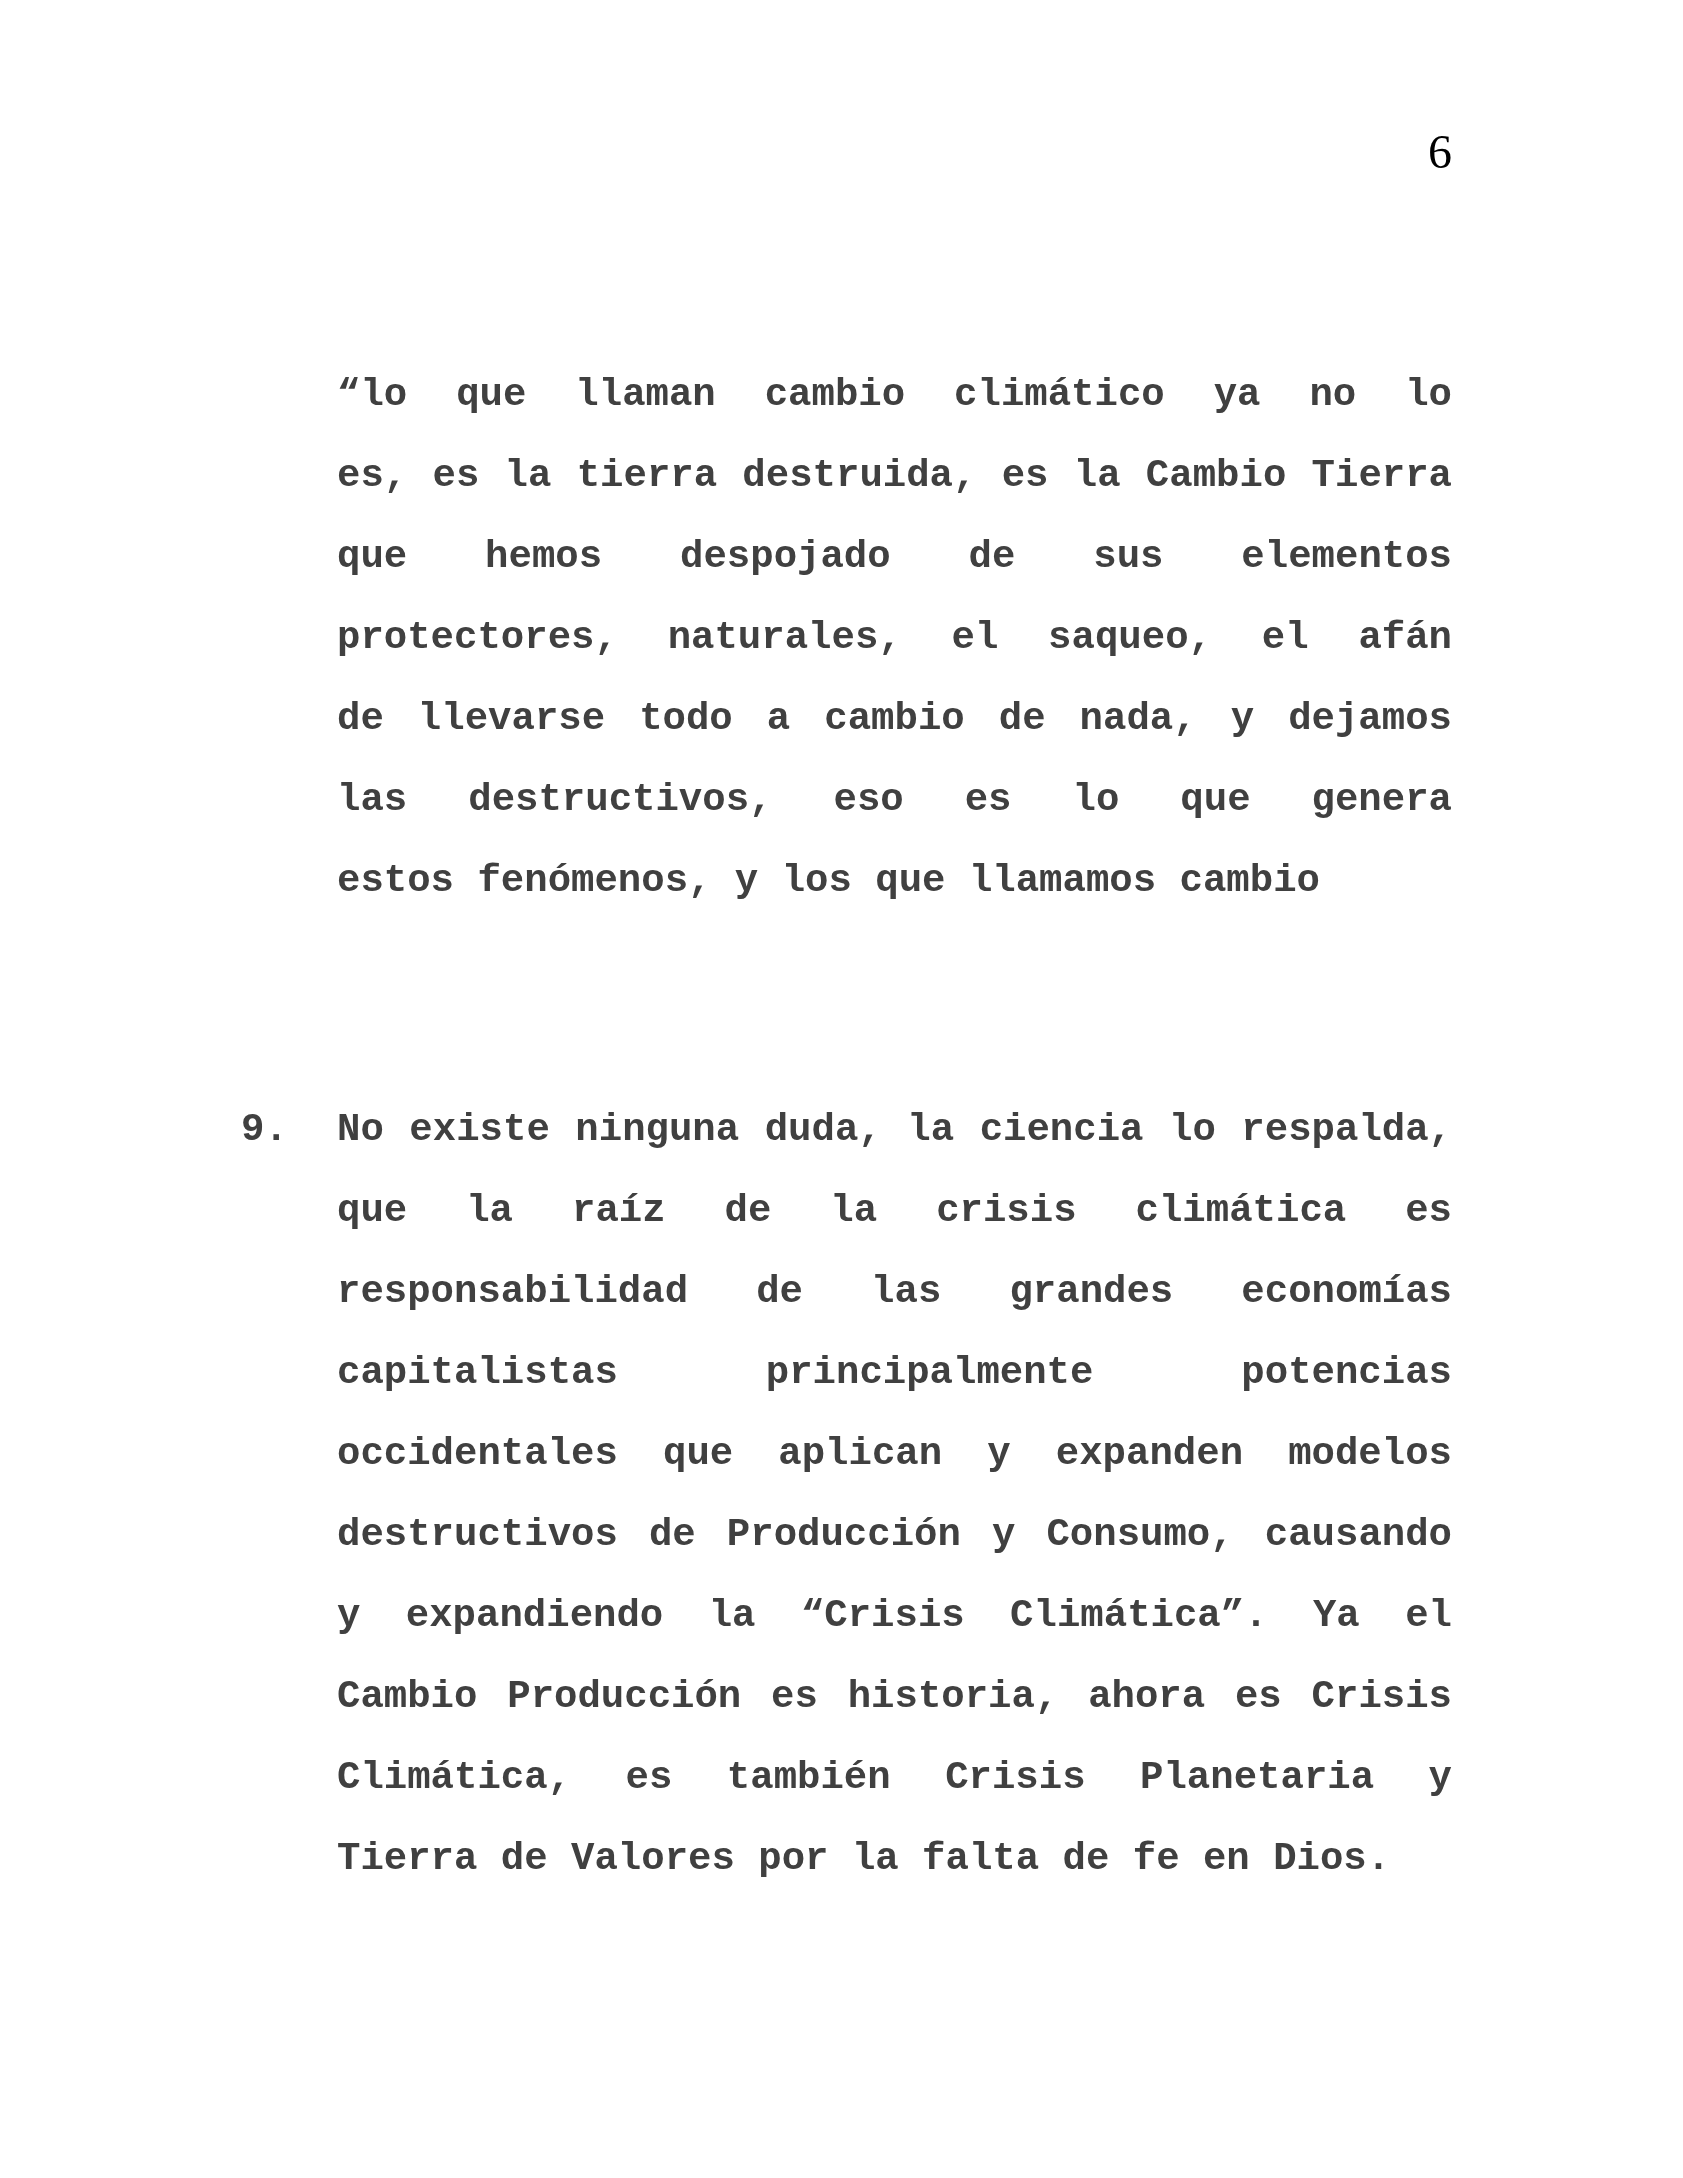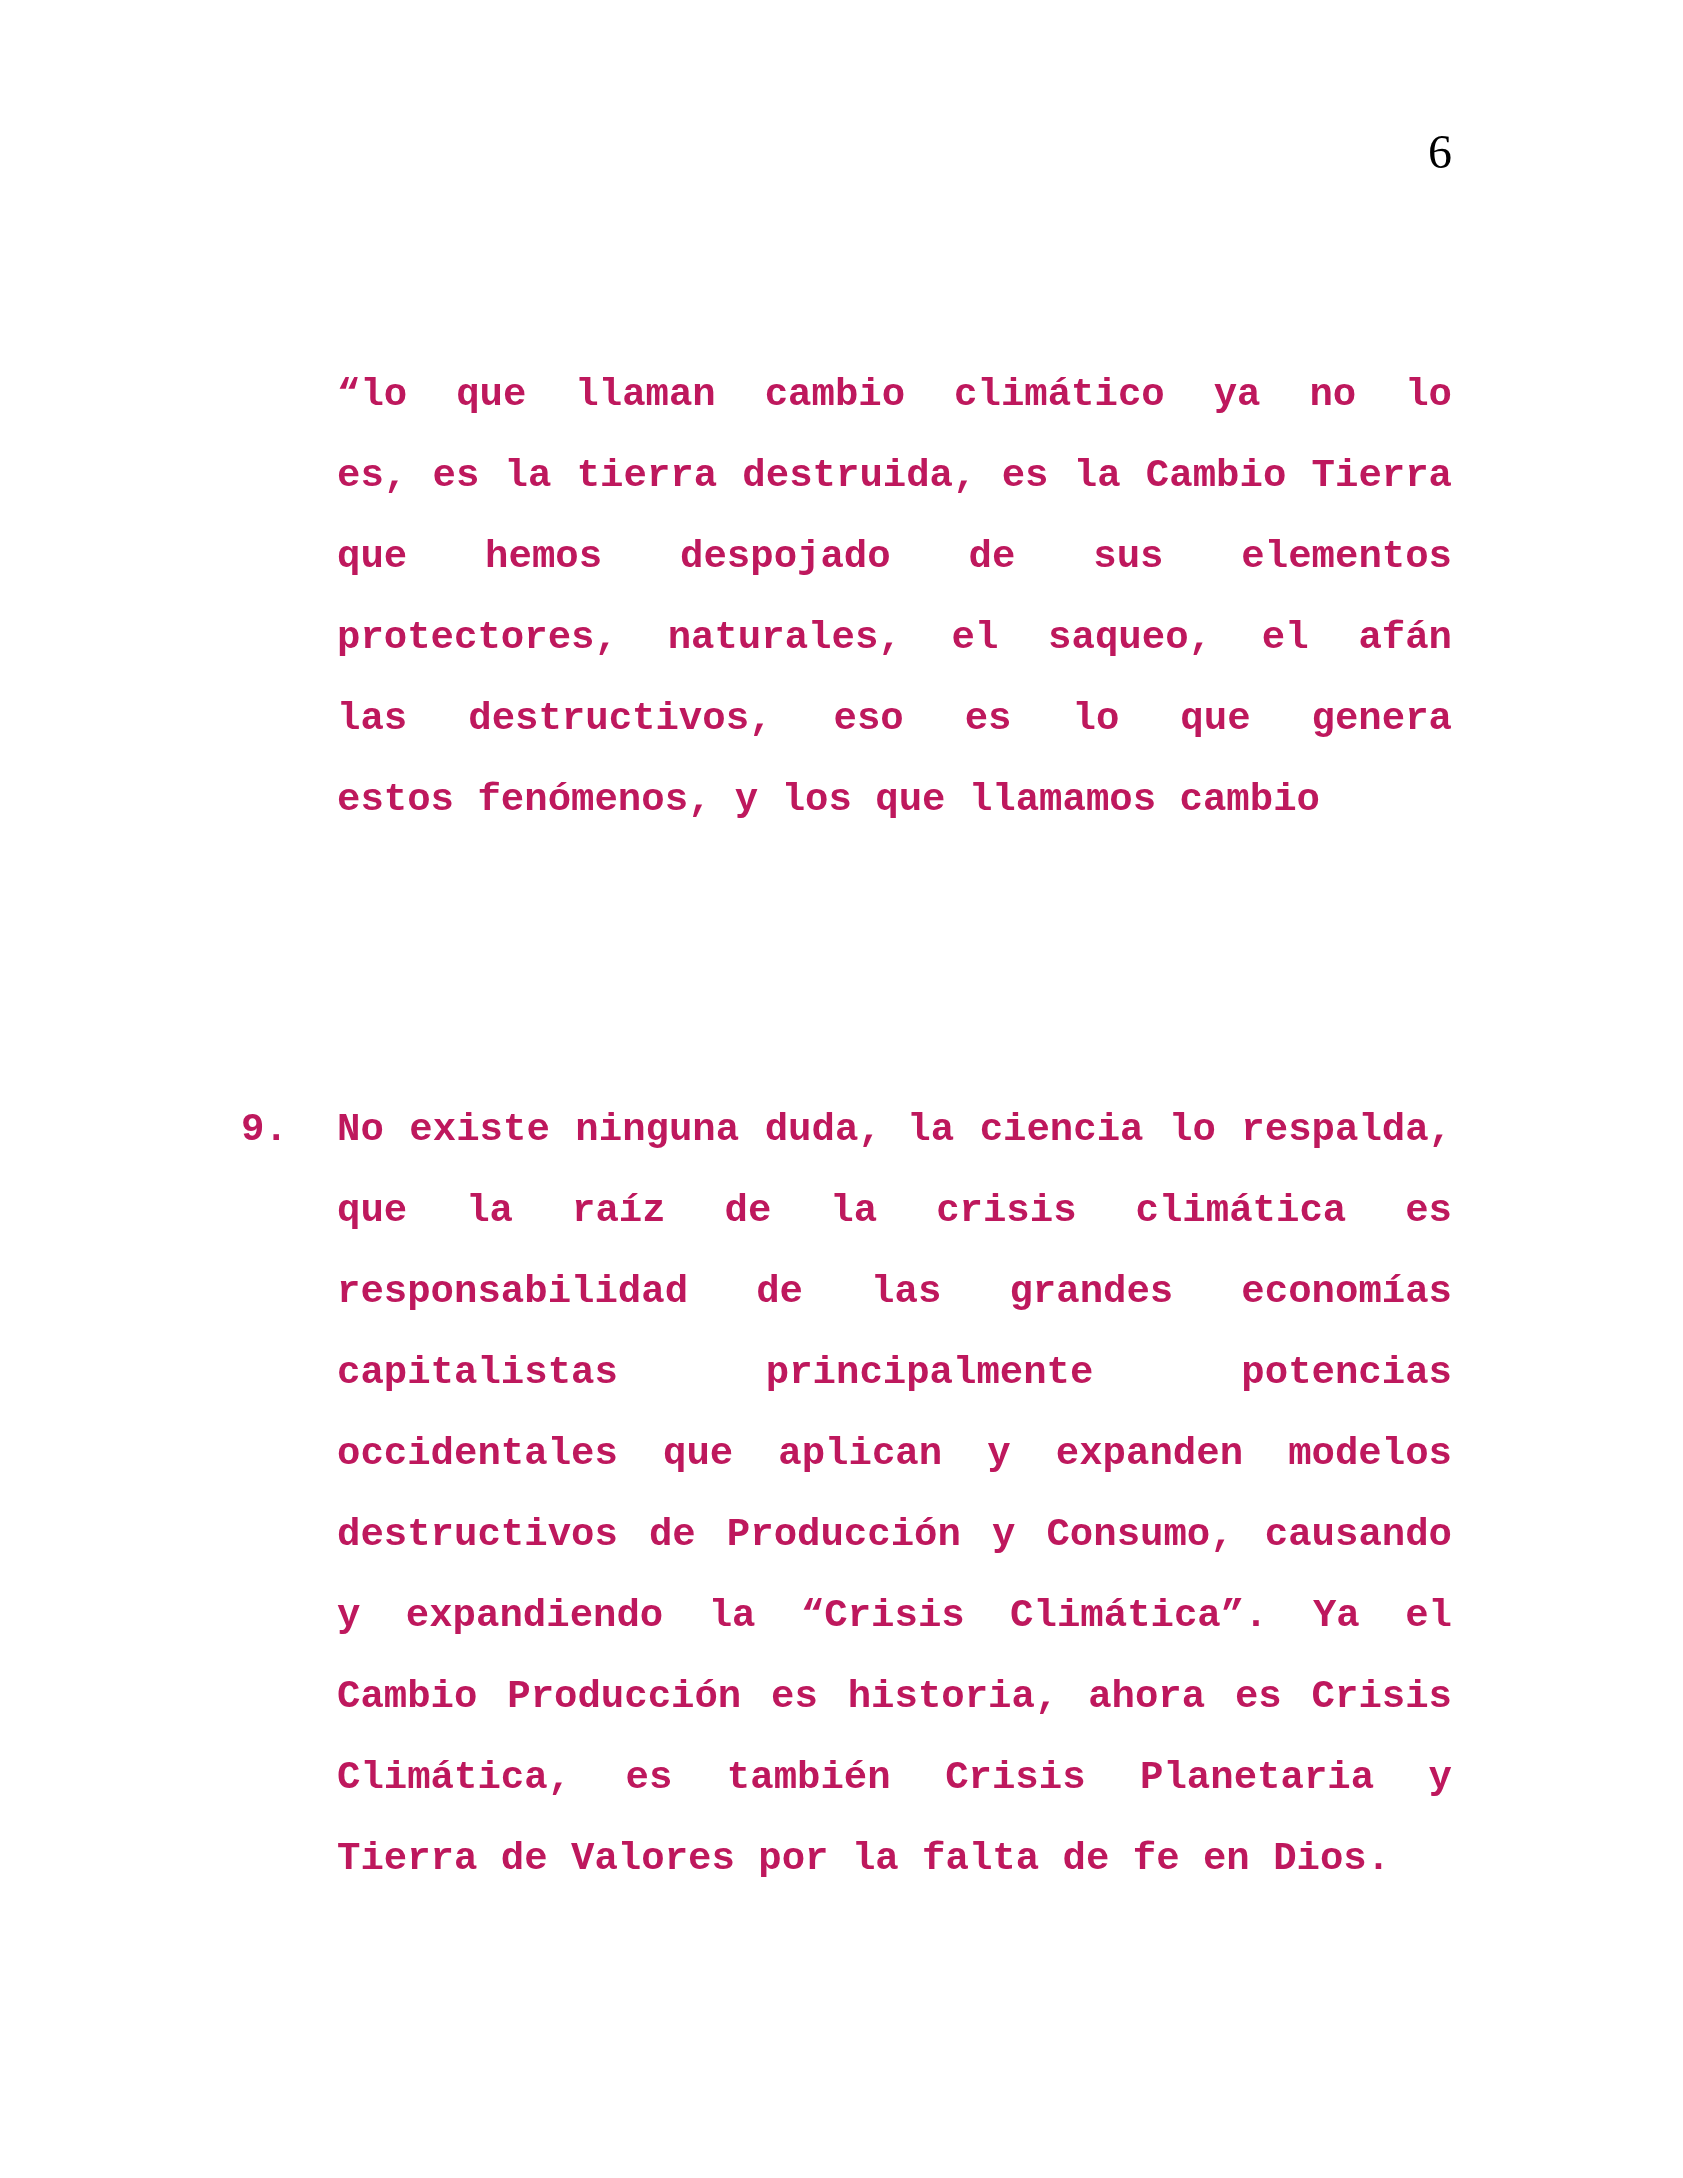--- a/index.html
+++ b/index.html
@@ -26,21 +26,21 @@
     font-size: 48px;
     line-height: 1;
     color: #000000;
   }
   .text-block {
     position: absolute;
     left: 337px;
     width: 1115px;
     font-size: 39px;
     line-height: 81px;
-    color: #be185d;
+    color: #404040;
   }
   .block-quote {
     top: 355px;
   }
   .list-item-9 {
     top: 1090px;
   }
   .item-marker {
     position: absolute;
     left: -96px;
@@ -60,20 +60,21 @@
 
 <div class="page">
 
   <div class="page-number">6</div>
 
   <div class="text-block block-quote">
       <div class="line">“lo que llaman cambio climático ya no lo</div>
       <div class="line">es, es la tierra destruida, es la Cambio Tierra</div>
       <div class="line">que hemos despojado de sus elementos</div>
       <div class="line">protectores, naturales, el saqueo, el afán</div>
+      <div class="line">de llevarse todo a cambio de nada, y dejamos</div>
       <div class="line">las destructivos, eso es lo que genera</div>
       <div class="line">estos fenómenos, y los que llamamos cambio</div>
     </div>
 
   <div class="text-block list-item-9">
     <span class="item-marker">9.</span>
     <div>
         <div class="line">No existe ninguna duda, la ciencia lo respalda,</div>
         <div class="line">que la raíz de la crisis climática es</div>
         <div class="line">responsabilidad de las grandes economías</div>

